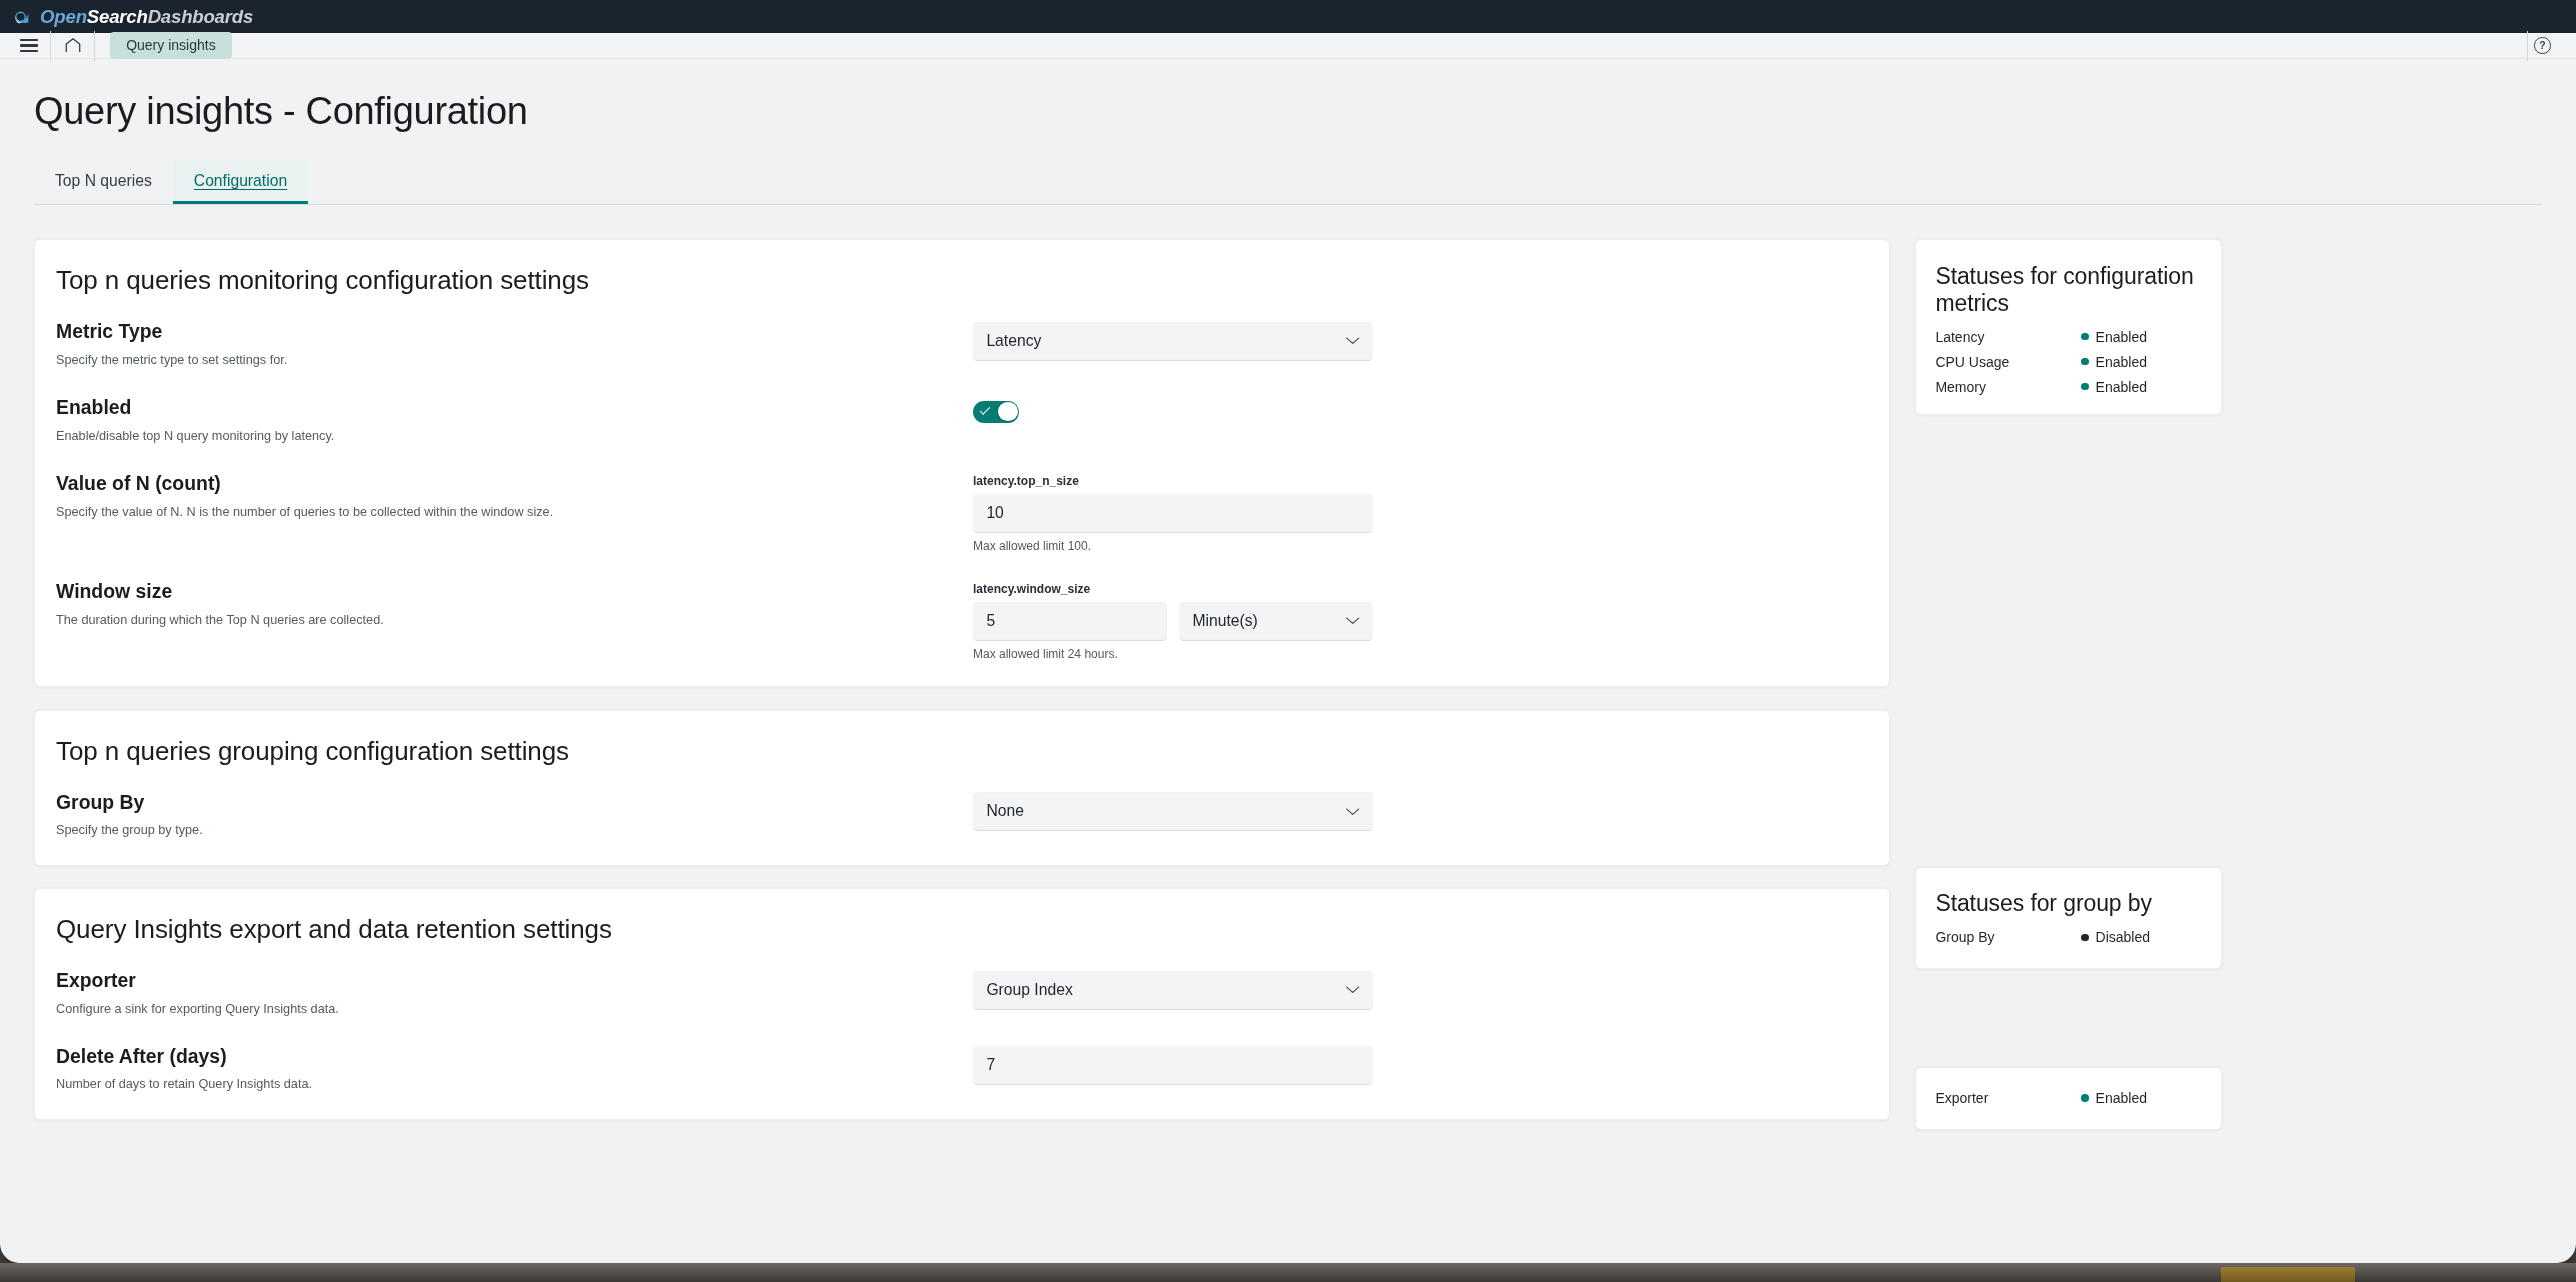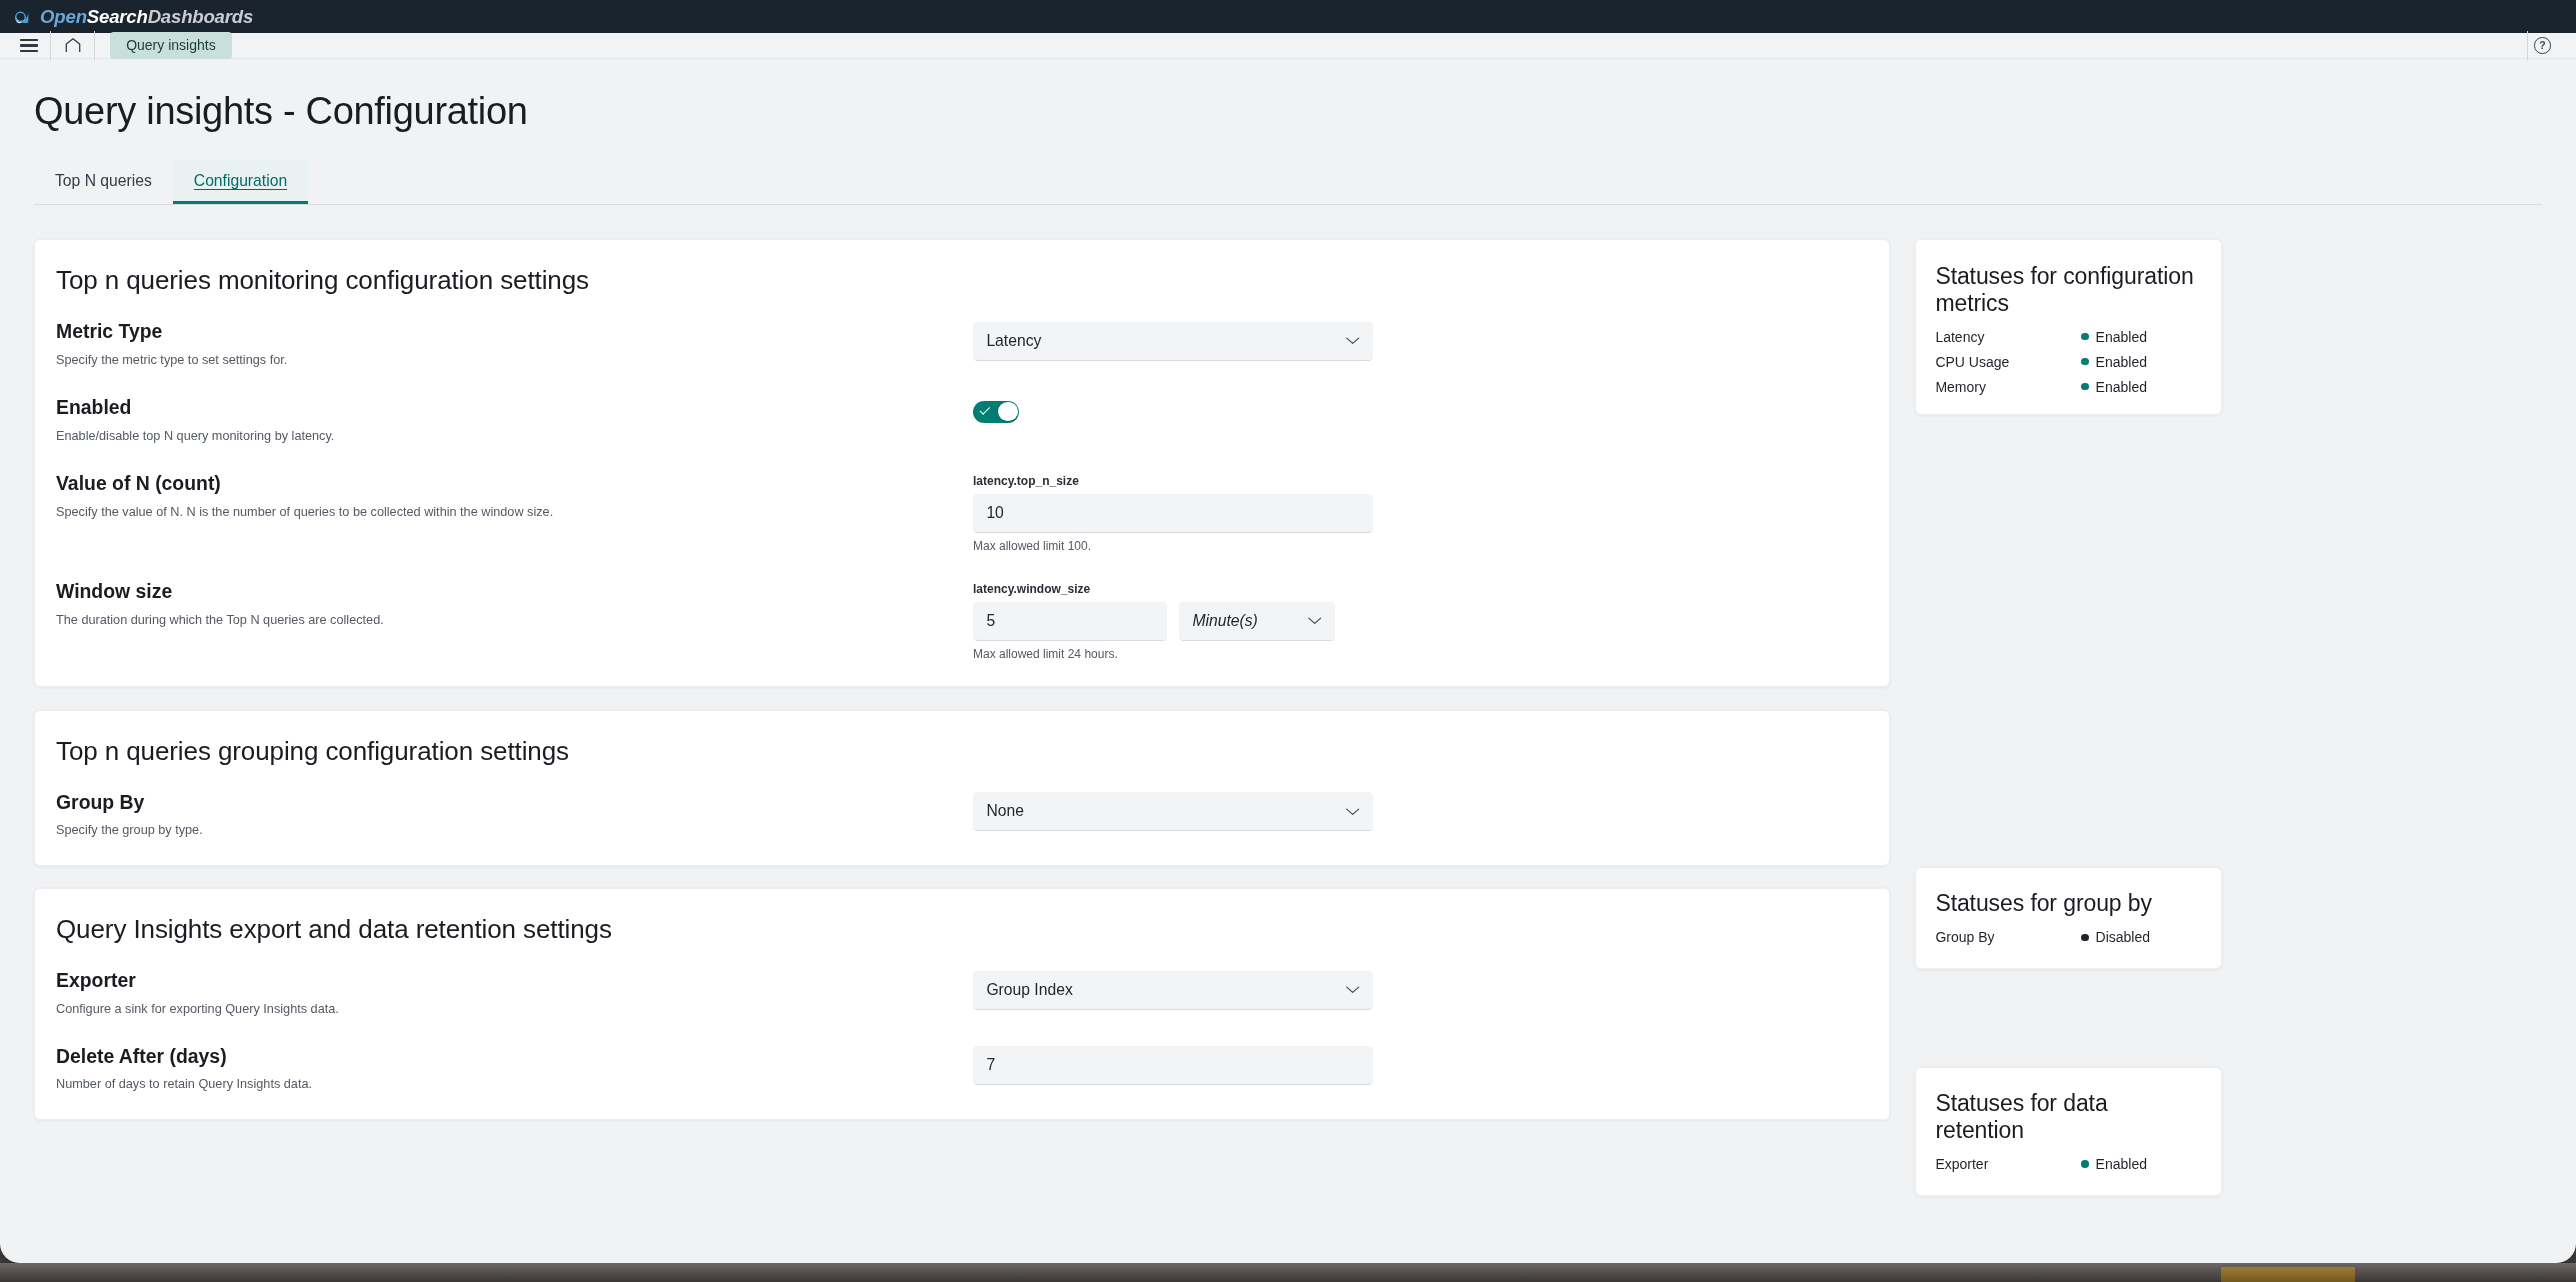--- a/index.html
+++ b/index.html
@@ -217,21 +217,21 @@
     flex: none;
     color: #41474f;
   }
   .hint {
     font-size: 12px;
     color: #535a63;
     margin-top: 6.7px;
   }
   .dual { display: flex; gap: 12px; }
   .dual .input { width: 194px; }
-  .dual .select { width: 156px; font-style: italic; }
+  .dual .select { width: 194px; }
 
   
   .switch {
     width: 46px; height: 22.4px;
     background: #017d73;
     border-radius: 12px;
     position: relative;
     display: flex;
     align-items: center;
     cursor: pointer;
@@ -491,21 +491,20 @@
               <div class="status-val">
                 <span class="dot" style="background:#1f242b"></span>
                 <span>Disabled</span>
               </div>
             </div>
           </div>
         </div>
 
         <div class="panel" style="margin-top:98px;">
           <div class="panel-pad" style="padding:22.4px 19.4px 22.4px 19.4px;">
-            <div class="status-title">Statuses for data retention</div>
             <div class="status-row">
               <div class="status-name">Exporter</div>
               <div class="status-val">
                 <span class="dot" style="background:#017d73"></span>
                 <span>Enabled</span>
               </div>
             </div>
           </div>
         </div>
 

